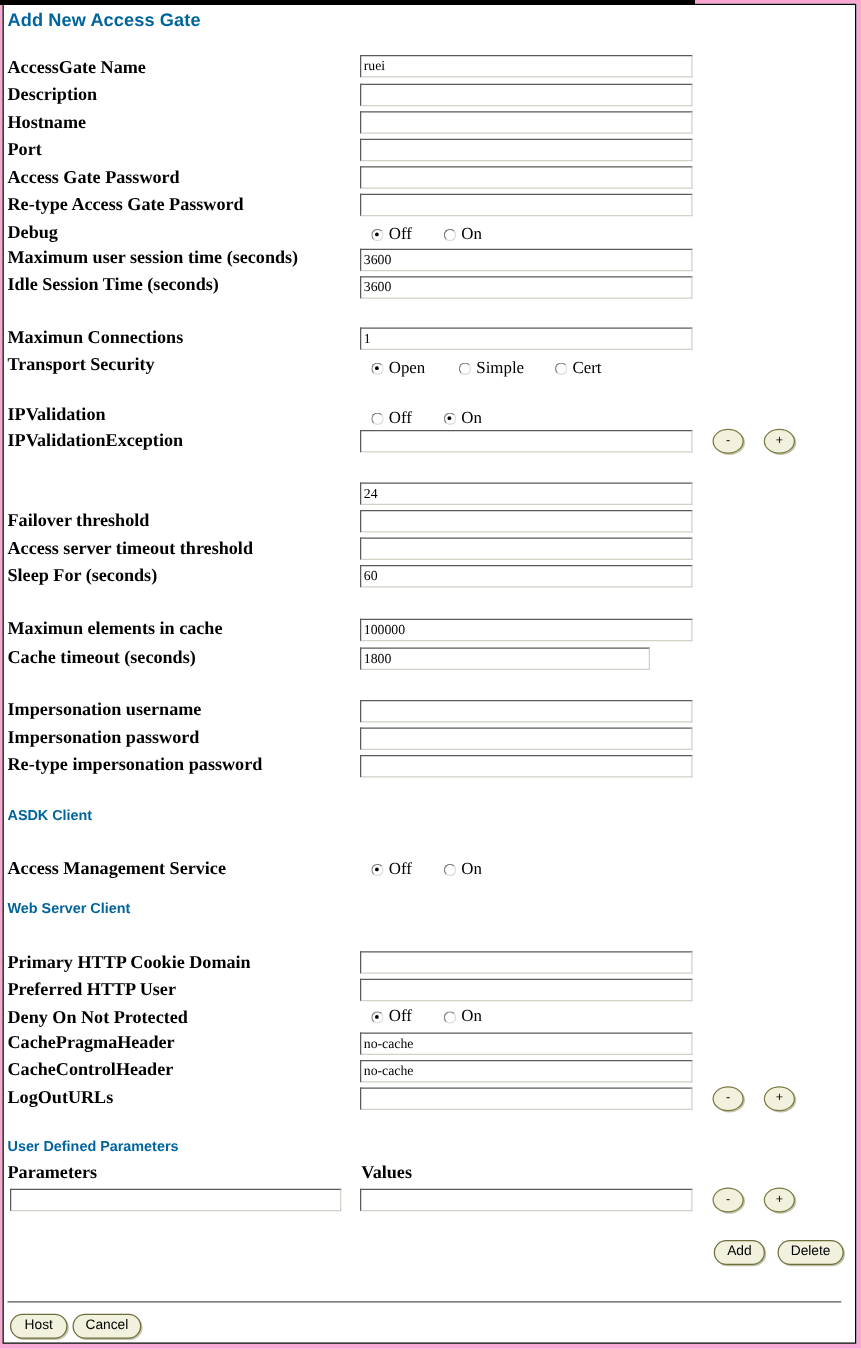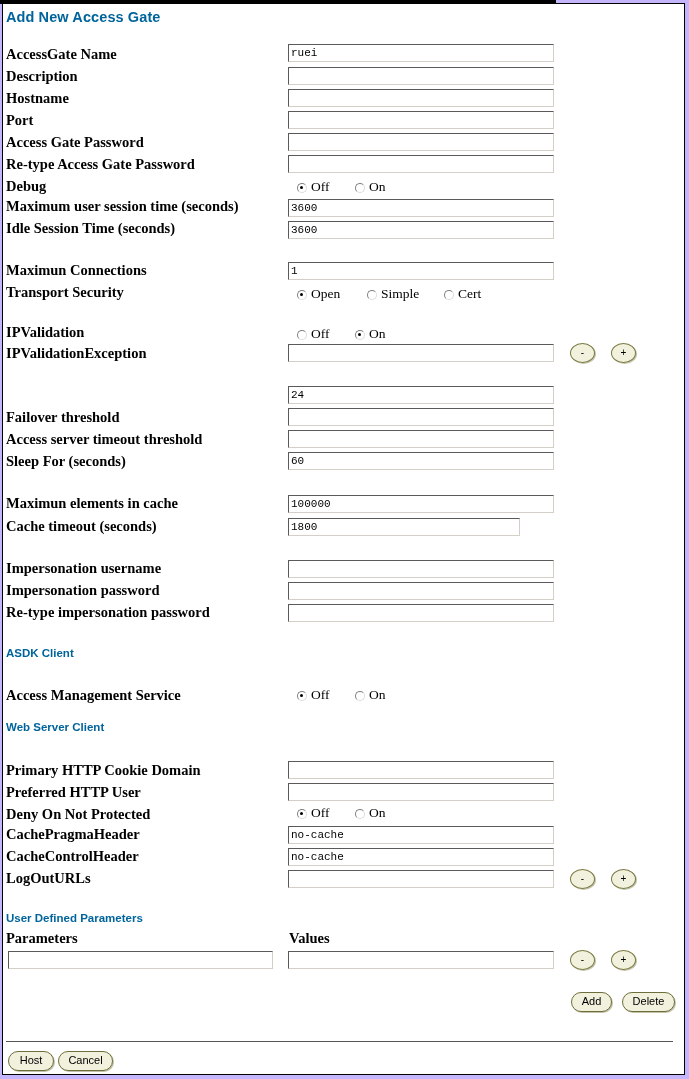--- a/index.html
+++ b/index.html
@@ -1,39 +1,39 @@
 <!DOCTYPE html>
 <html><head>
 <meta charset="utf-8">
 <style>
   html,body{margin:0;padding:0;background:#fff;}
   body{width:689px;height:1079px;font-family:"Liberation Serif",serif;overflow:hidden;}
 
-  .page{position:relative;width:689px;height:1079px;background:#c4b5fd;}
+  .page{position:relative;width:689px;height:1079px;background:#f9a8d4;}
 
   
   .frame{position:absolute;left:2px;top:3px;width:683px;height:1072px;
          border:1px solid #000;box-sizing:border-box;background:#fff;}
   
   .topbar{position:absolute;left:0px;top:0px;width:556px;height:4px;background:#000;}
 
   .content{position:absolute;left:0;top:0;width:683px;height:1072px;}
 
   .title{position:absolute;left:6px;top:9px;font-family:"Liberation Sans",sans-serif;
          font-size:14.5px;font-weight:bold;color:#00649c;letter-spacing:.1px;}
 
   .section-head{position:absolute;font-family:"Liberation Sans",sans-serif;
          font-size:11.5px;font-weight:bold;color:#00649c;left:6px;}
 
   .lbl{position:absolute;left:6px;font-family:"Liberation Serif",serif;
        font-size:14.5px;font-weight:bold;color:#000;white-space:nowrap;}
 
   
   .inp{position:absolute;box-sizing:border-box;height:18px;
-       background:#fff;font-family:Liberation Mono, monospace;font-size:11px;
+       background:#fff;font-family:Liberation Serif, serif;font-size:11px;
        color:#000;padding:1px 0 0 2px;line-height:15px;
        border-top:1.5px solid #5a5a5a;border-left:1.5px solid #5a5a5a;
        border-right:1px solid #d4d0c8;border-bottom:1px solid #d4d0c8;
        white-space:nowrap;overflow:hidden;}
 
   
   .radiogrp{position:absolute;height:16px;}
   .radio{position:absolute;top:0;display:block;}
   .rb{position:absolute;left:0;top:3px;width:10px;height:10px;border-radius:50%;
       box-sizing:border-box;background:#fff;

